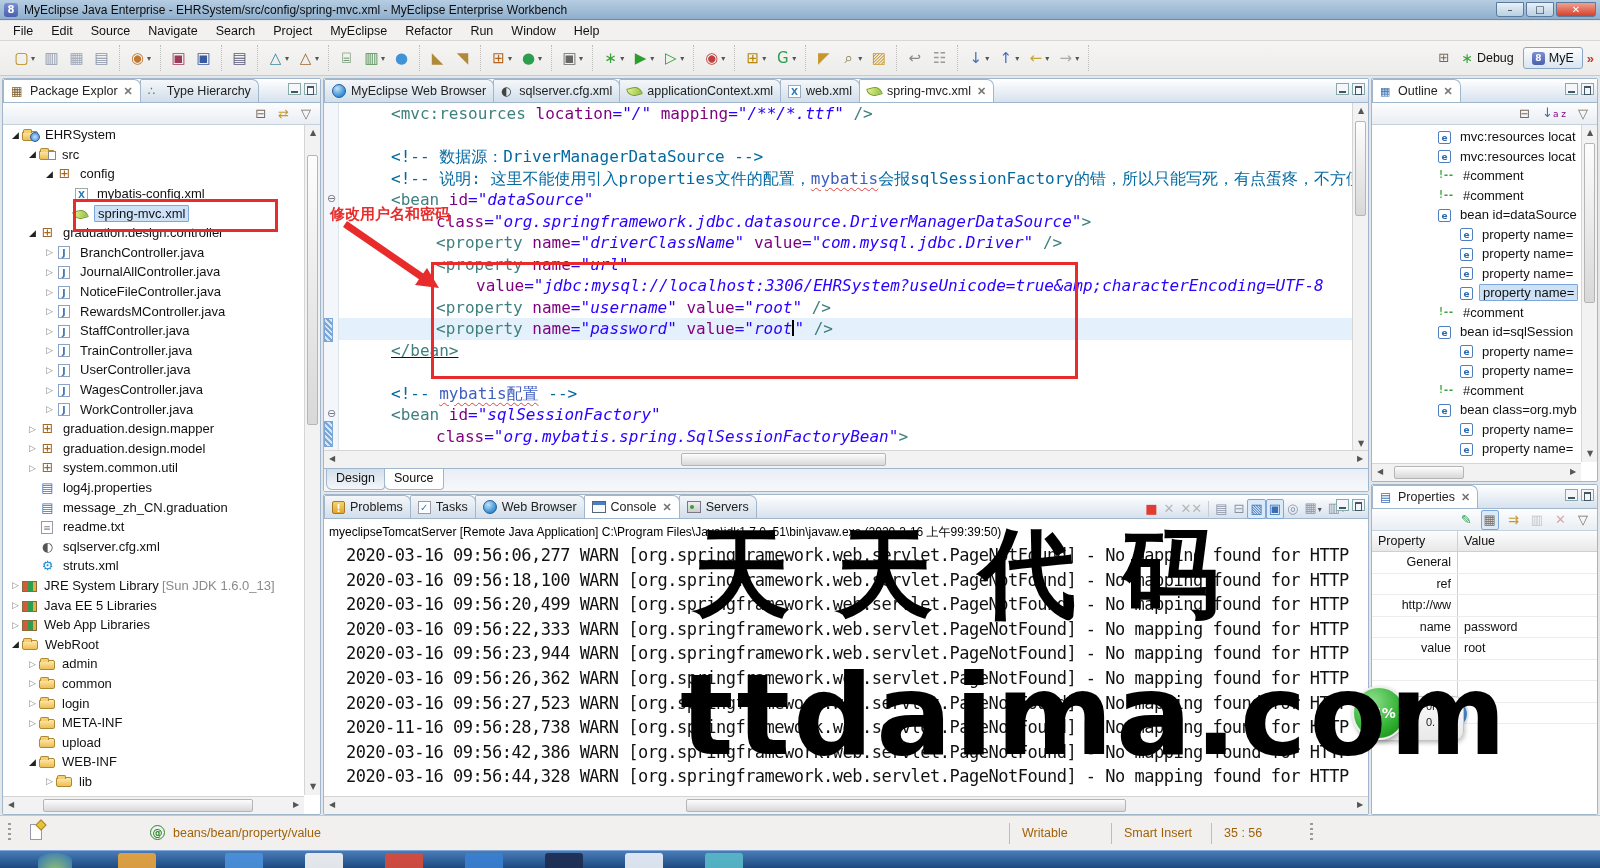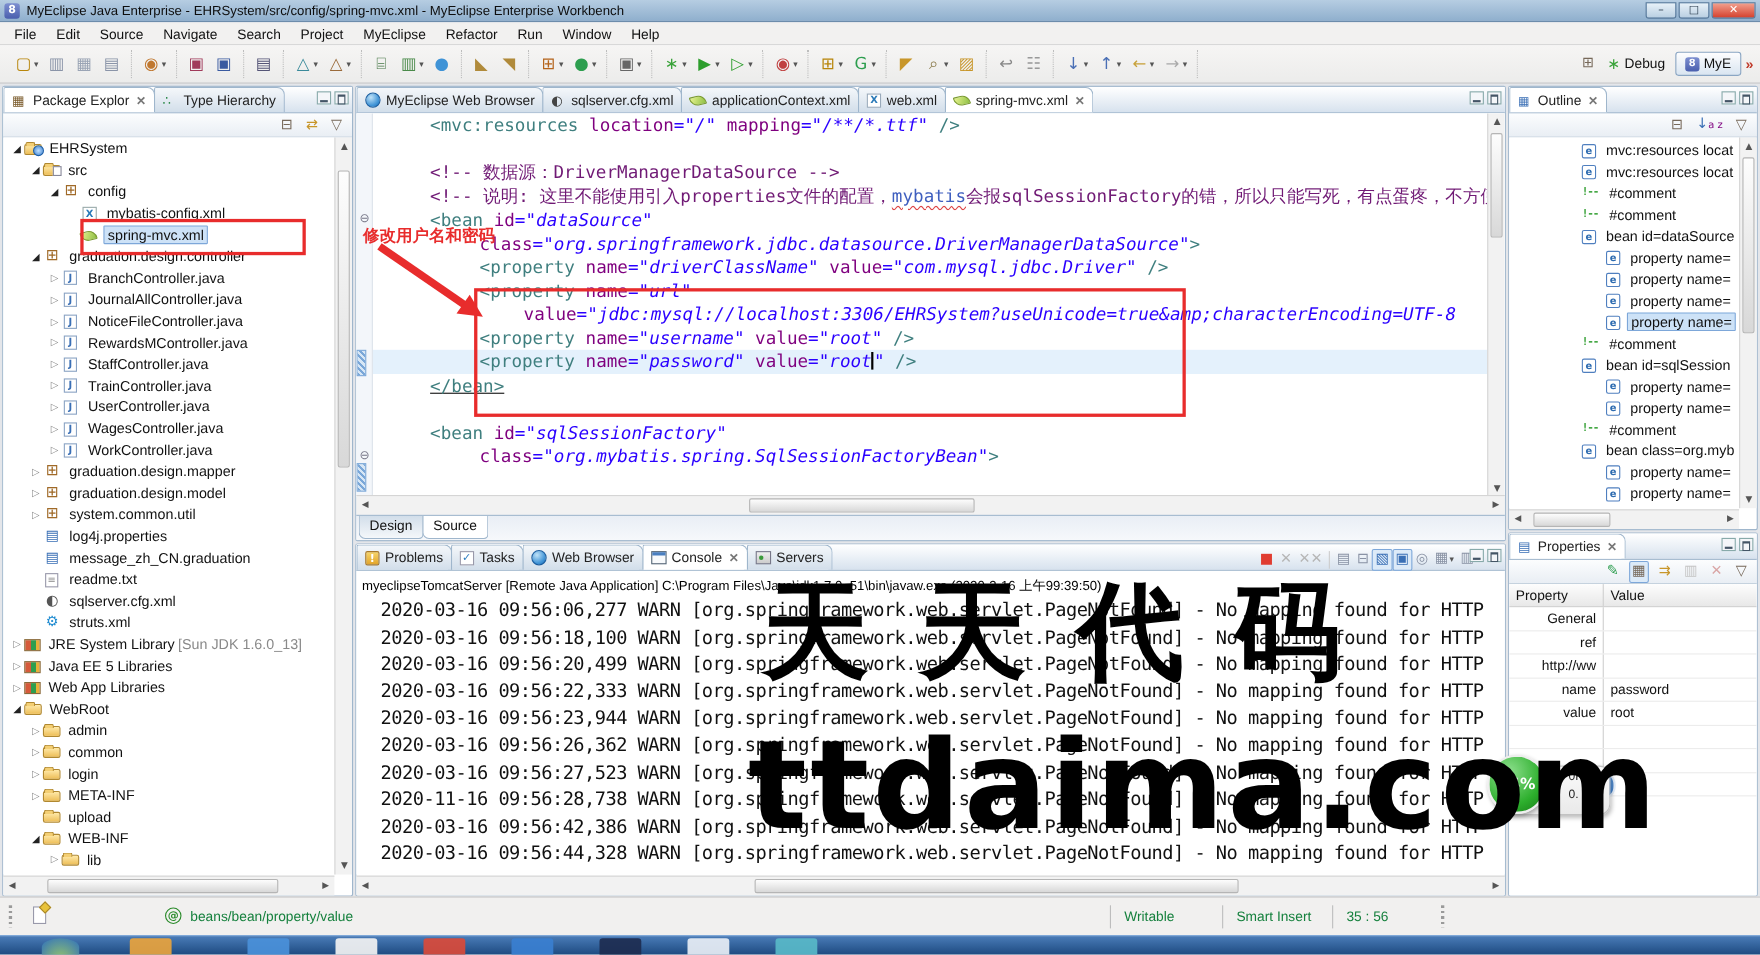--- a/index.html
+++ b/index.html
@@ -96,21 +96,21 @@
   
   .edbody{position:absolute;left:0;right:0;top:24px;bottom:39px;background:#fff;overflow:hidden}
   .gutter{position:absolute;left:0;top:0;bottom:0;width:15px;background:#f3f6fa;border-right:1px solid #dde4ea}
   .fold{position:absolute;left:2px;width:11px;font:11px/11px "DejaVu Sans",sans-serif;color:#778;text-align:center}
   .gmark{position:absolute;left:0;width:9px;background:repeating-linear-gradient(45deg,#7aa7d8 0 2px,#d6e6f5 2px 4px);border:1px solid #7aa7d8}
   .code{position:absolute;left:15px;top:0;right:16px;bottom:0;font:16px/21.5px "DejaVu Sans Mono",monospace;overflow:hidden}
   .cl{height:21.5px;white-space:pre}
   .cl.hl{background:#e4f1fc;margin-right:-16px}
   .tg{color:#3f7f7f}.at{color:#7f007f}.tx{color:#000}
   .av{color:#2a00ff;font-style:italic}
-  .cm{color:#701a75}
+  .cm{color:#0369a1}
   .cmw{color:#3f5fbf;text-decoration:underline wavy #d44 1px;text-underline-offset:3px}
   .caret{display:inline-block;width:2px;height:16px;background:#000;vertical-align:-2px}
   .btabs{position:absolute;left:0;right:0;bottom:0;height:23px;background:linear-gradient(#e9eef5,#f6f8fb);border-top:1px solid #9fb6cc;display:flex;align-items:flex-start;padding-left:2px}
   .btab{height:21px;padding:2px 9px;font-size:12.5px;border:1px solid #9fb6cc;border-top:none;border-radius:0 0 4px 6px;background:linear-gradient(#d2deea,#f4f7fa);margin-right:-1px}
   .btab.active{background:#fff;z-index:2}
 
   
   .conbody{position:absolute;left:0;right:0;top:24px;bottom:19px;background:#fff;overflow:hidden}
   .conhdr{font-size:12px;color:#000;padding:5px 0 2px 5px;white-space:nowrap}
   .conline{font:17px/24.6px "DejaVu Sans Mono",monospace;white-space:nowrap;padding-left:22px;letter-spacing:-0.5px}
@@ -129,21 +129,21 @@
   .prophdr{display:flex;height:21px;background:linear-gradient(#fdfdfd,#e8e8e8);border-bottom:1px solid #cfcfcf;font-size:12.5px}
   .prophdr div{padding:3px 6px}
   .pcol1{width:86px;border-right:1px solid #cfcfcf;flex:none}
   .prow{display:flex;height:21.5px;border-bottom:1px solid #ececec;font-size:12.5px}
   .prow .pcol1{text-align:right;padding:3px 6px}
   .prow .pcol2{padding:3px 6px}
 
   
   .statusbar{position:absolute;left:0;top:815px;width:1600px;height:35px;background:#f1f0ef;border-top:1px solid #c8c8c8}
   .grip{position:absolute;top:7px;width:3px;height:20px;background:repeating-linear-gradient(#9a9a9a 0 2px,transparent 2px 5px)}
-  .stext{position:absolute;top:10px;font-size:12.5px;color:#15803d;white-space:nowrap}
+  .stext{position:absolute;top:10px;font-size:12.5px;color:#a16207;white-space:nowrap}
   .ssep{position:absolute;top:7px;width:1px;height:21px;background:#bdbdbd}
   .at-icon{position:absolute;left:150px;top:9px;width:15px;height:15px;border:1px solid #2a8a2a;border-radius:50%;color:#2a8a2a;font:bold 10px/14px "DejaVu Sans",sans-serif;text-align:center}
   .pencil-icon{position:absolute;left:30px;top:8px;width:12px;height:16px;background:#fff;border:1px solid #99a}
   .pencil-icon::after{content:"";position:absolute;right:-4px;top:-4px;width:6px;height:6px;background:#e8c23a;border:1px solid #a8862a;transform:rotate(45deg)}
   .taskbar{position:absolute;left:0;top:850px;width:1600px;height:18px;background:linear-gradient(#4a7cb8,#1d4a80);border-top:1px solid #7fa8d8}
   .tk{position:absolute;top:2px;height:16px;border-radius:3px 3px 0 0;opacity:.92}
 
   
   .ann{position:absolute;z-index:30}
   .ann-tree-rect{left:73px;top:199px;width:205px;height:33px;border:3px solid #e82c2c}
@@ -598,20 +598,21 @@
           <div class="cl" style="padding-left: 52px;"><span class="cm">&lt;!-- 说明: 这里不能使用引入properties文件的配置，</span><span class="cmw">mybatis</span><span class="cm">会报sqlSessionFactory的错，所以只能写死，有点蛋疼，不方便管理 --&gt;</span></div>
           <div class="cl" style="padding-left: 52px;"><span class="tg">&lt;bean </span><span class="at">id</span><span class="av">="dataSource"</span></div>
           <div class="cl" style="padding-left: 97px;"><span class="at">class</span><span class="av">="org.springframework.jdbc.datasource.DriverManagerDataSource"</span><span class="tg">&gt;</span></div>
           <div class="cl" style="padding-left: 97px;"><span class="tg">&lt;property </span><span class="at">name</span><span class="av">="driverClassName"</span><span class="tx"> </span><span class="at">value</span><span class="av">="com.mysql.jdbc.Driver"</span><span class="tg"> /&gt;</span></div>
           <div class="cl" style="padding-left: 97px;"><span class="tg">&lt;property </span><span class="at">name</span><span class="av">="url"</span></div>
           <div class="cl" style="padding-left: 137px;"><span class="at">value</span><span class="av">="jdbc:mysql://localhost:3306/EHRSystem?useUnicode=true&amp;amp;characterEncoding=UTF-8</span></div>
           <div class="cl" style="padding-left: 97px;"><span class="tg">&lt;property </span><span class="at">name</span><span class="av">="username"</span><span class="tx"> </span><span class="at">value</span><span class="av">="root"</span><span class="tg"> /&gt;</span></div>
           <div class="cl hl" style="padding-left: 97px;"><span class="tg">&lt;property </span><span class="at">name</span><span class="av">="password"</span><span class="tx"> </span><span class="at">value</span><span class="av">="root</span><span class="caret"></span><span class="av">"</span><span class="tg"> /&gt;</span></div>
           <div class="cl" style="padding-left: 52px; text-decoration: underline;"><span class="tg">&lt;/bean&gt;</span></div>
           <div class="cl" style="padding-left: 8px;"></div>
+          <div class="cl" style="padding-left: 52px;"><span class="cm">&lt;!-- </span><span class="cmw">mybatis配置</span><span class="cm"> --&gt;</span></div>
           <div class="cl" style="padding-left: 52px;"><span class="tg">&lt;bean </span><span class="at">id</span><span class="av">="sqlSessionFactory"</span></div>
           <div class="cl" style="padding-left: 97px;"><span class="at">class</span><span class="av">="org.mybatis.spring.SqlSessionFactoryBean"</span><span class="tg">&gt;</span></div>
         </div>
       <div class="vscroll">
         <span class="sarrow" style="top:0">▲</span>
         <div class="sthumb" style="left:2px;right:2px;top:18px;height:95px"></div>
         <span class="sarrow" style="bottom:0">▼</span>
       </div>
     </div>
     <div class="hscroll" style="bottom:23px;right:0">

